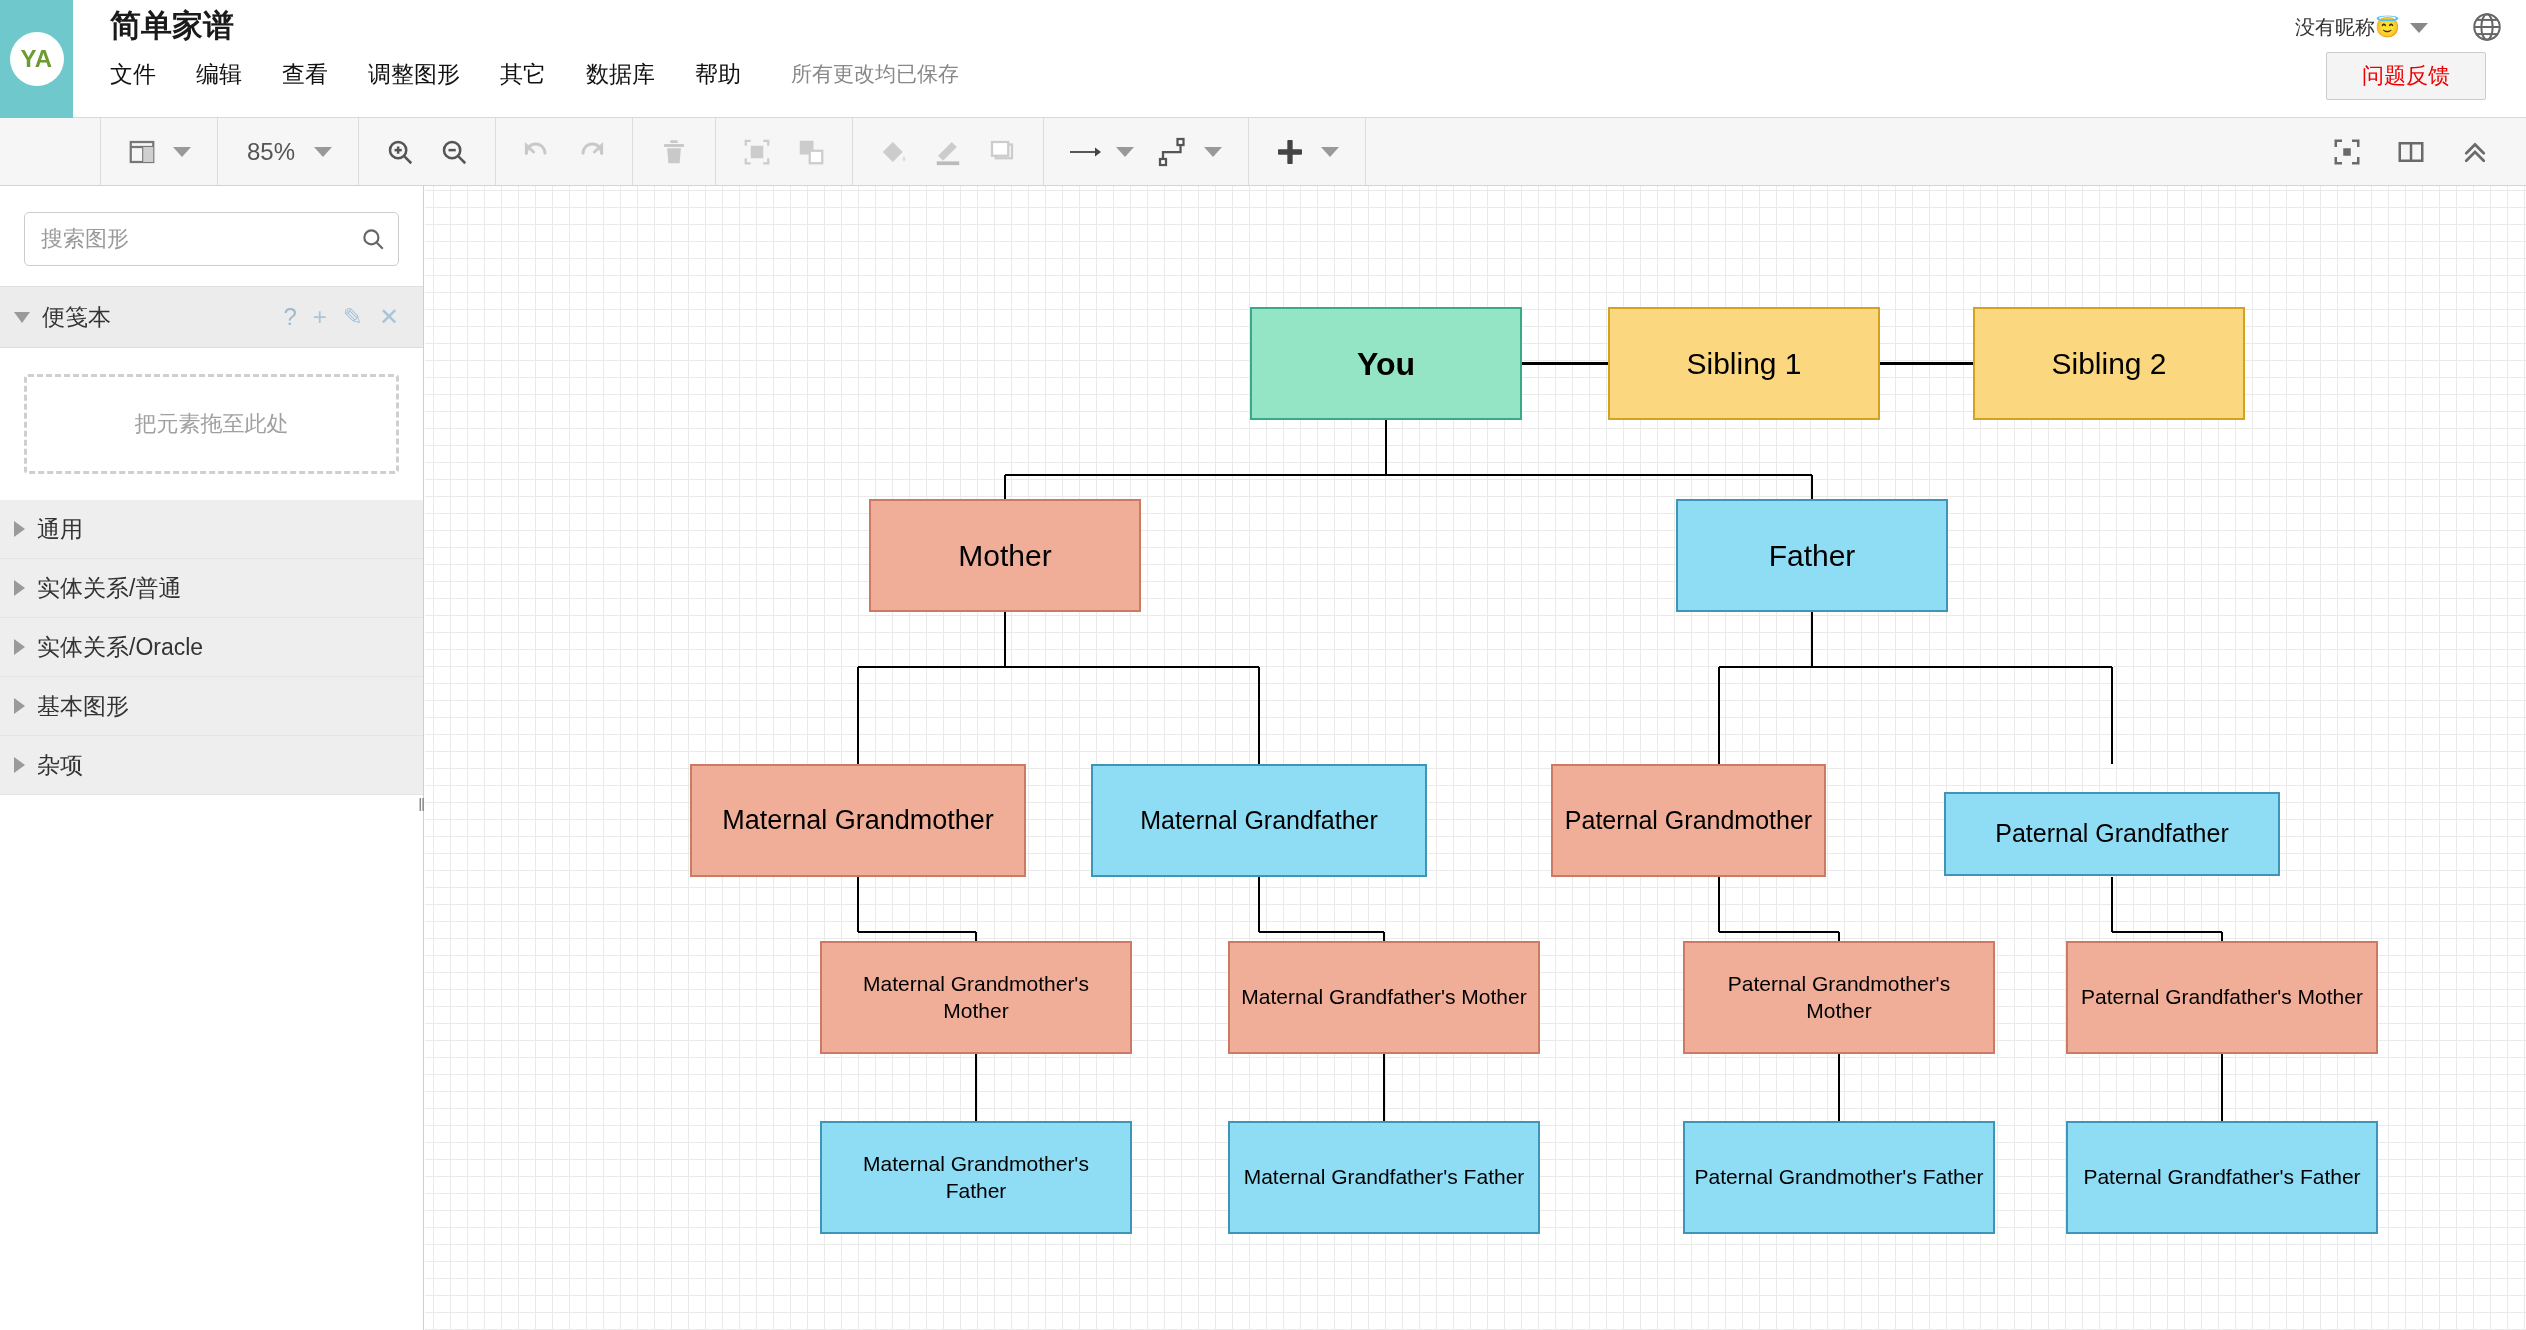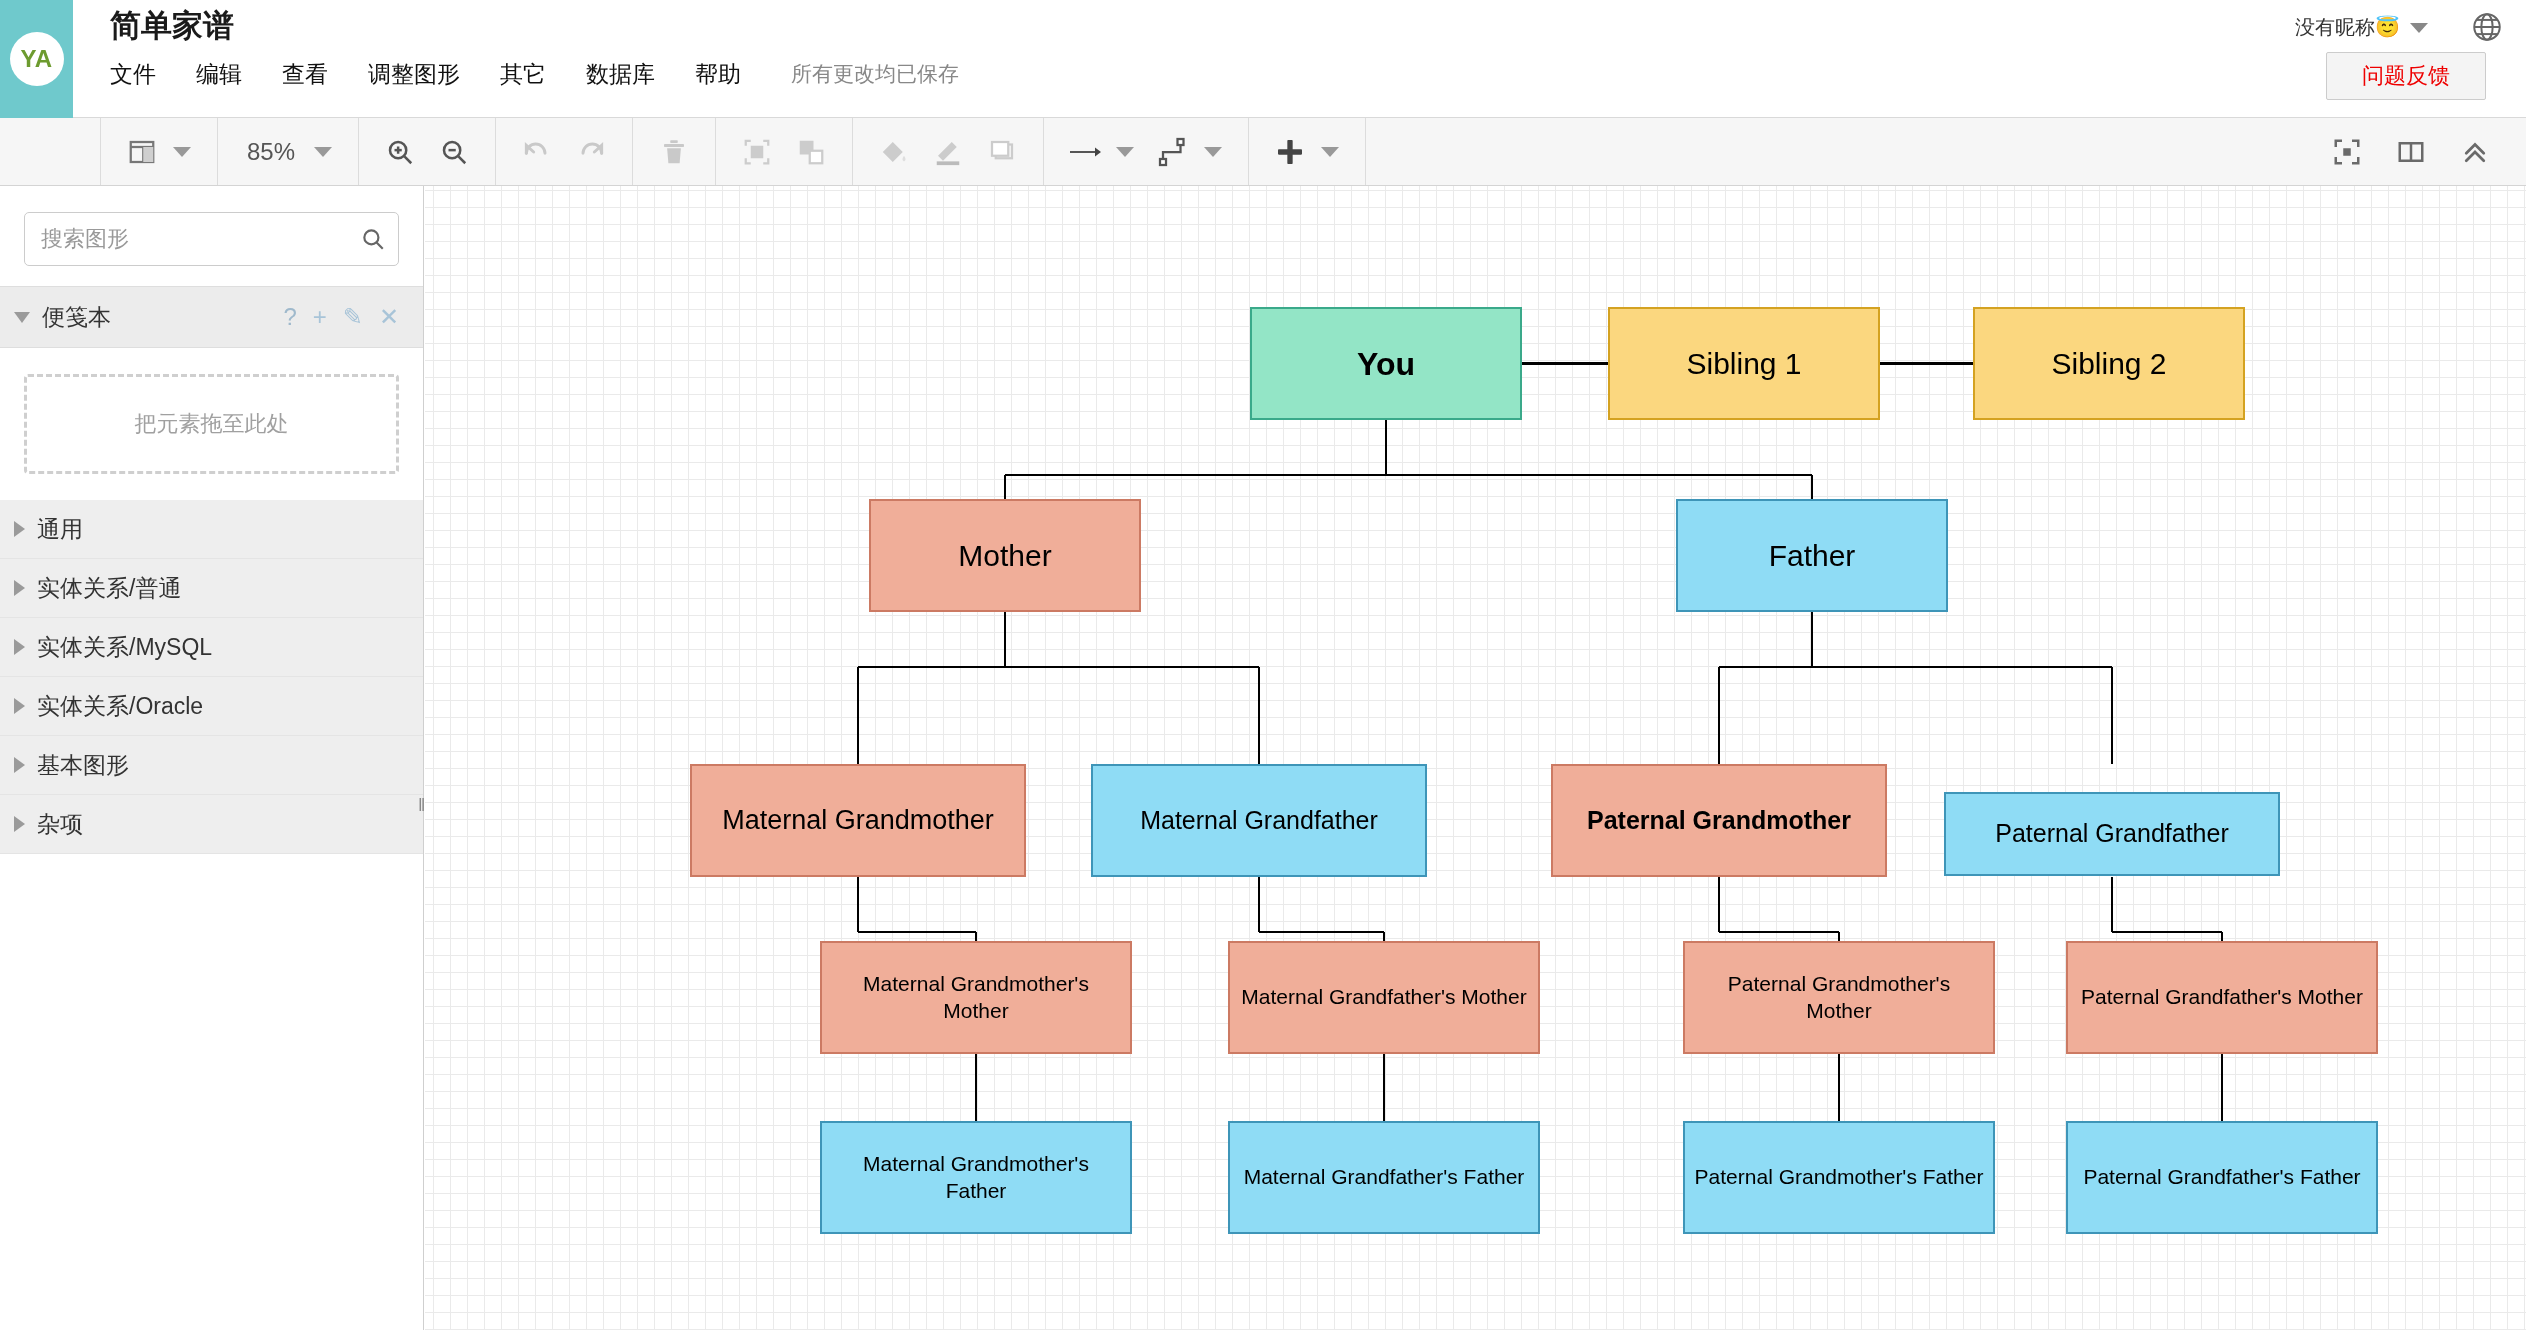--- a/index.html
+++ b/index.html
@@ -366,24 +366,20 @@
 
     <div class="dropzone">把元素拖至此处</div>
 
     <div class="sb-row">
         <span class="tri-right"></span>
         <span class="sb-label">通用</span>
       </div>
     <div class="sb-row">
         <span class="tri-right"></span>
         <span class="sb-label">实体关系/普通</span>
-      </div>
-    <div class="sb-row">
-        <span class="tri-right"></span>
-        <span class="sb-label">实体关系/MySQL</span>
       </div>
     <div class="sb-row">
         <span class="tri-right"></span>
         <span class="sb-label">实体关系/Oracle</span>
       </div>
     <div class="sb-row">
         <span class="tri-right"></span>
         <span class="sb-label">基本图形</span>
       </div>
     <div class="sb-row">
@@ -443,21 +439,21 @@
         <div class="edge" style="left: 1795.75px; top: 746px; width: 2.5px; height: 189px;"></div>
       </div>
     <div id="nodes-layer">
         <div class="node" style="left: 825px; top: 121px; width: 272px; height: 113px; background: rgb(147, 229, 198); border: 2px solid rgb(58, 169, 138); font-size: 32px; font-weight: bold; padding: 0px 8px;">You</div>
         <div class="node" style="left: 1183px; top: 121px; width: 272px; height: 113px; background: rgb(251, 215, 127); border: 2px solid rgb(212, 162, 33); font-size: 30px; font-weight: normal; padding: 0px 8px;">Sibling 1</div>
         <div class="node" style="left: 1548px; top: 121px; width: 272px; height: 113px; background: rgb(251, 215, 127); border: 2px solid rgb(212, 162, 33); font-size: 30px; font-weight: normal; padding: 0px 8px;">Sibling 2</div>
         <div class="node" style="left: 444px; top: 313px; width: 272px; height: 113px; background: rgb(240, 174, 153); border: 2px solid rgb(204, 122, 99); font-size: 30px; font-weight: normal; padding: 0px 8px;">Mother</div>
         <div class="node" style="left: 1251px; top: 313px; width: 272px; height: 113px; background: rgb(143, 220, 245); border: 2px solid rgb(62, 149, 184); font-size: 30px; font-weight: normal; padding: 0px 8px;">Father</div>
         <div class="node" style="left: 265px; top: 578px; width: 336px; height: 113px; background: rgb(240, 174, 153); border: 2px solid rgb(204, 122, 99); font-size: 27px; font-weight: normal; padding: 0px 8px;">Maternal Grandmother</div>
         <div class="node" style="left: 666px; top: 578px; width: 336px; height: 113px; background: rgb(143, 220, 245); border: 2px solid rgb(62, 149, 184); font-size: 25px; font-weight: normal; padding: 0px 8px;">Maternal Grandfather</div>
-        <div class="node" style="left: 1126px; top: 578px; width: 336px; height: 113px; background: rgb(240, 174, 153); border: 2px solid rgb(204, 122, 99); font-size: 25px; font-weight: bold; padding: 0px 8px;">Paternal Grandmother</div>
+        <div class="node" style="left: 1126px; top: 578px; width: 275px; height: 113px; background: rgb(240, 174, 153); border: 2px solid rgb(204, 122, 99); font-size: 25px; font-weight: normal; padding: 0px 8px;">Paternal Grandmother</div>
         <div class="node" style="left: 1519px; top: 606px; width: 336px; height: 84px; background: rgb(143, 220, 245); border: 2px solid rgb(62, 149, 184); font-size: 25px; font-weight: normal; padding: 0px 5px;">Paternal Grandfather</div>
         <div class="node" style="left: 395px; top: 755px; width: 312px; height: 113px; background: rgb(240, 174, 153); border: 2px solid rgb(204, 122, 99); font-size: 21px; font-weight: normal; padding: 0px 16px;">Maternal Grandmother's Mother</div>
         <div class="node" style="left: 803px; top: 755px; width: 312px; height: 113px; background: rgb(240, 174, 153); border: 2px solid rgb(204, 122, 99); font-size: 21px; font-weight: normal; padding: 0px 8px;">Maternal Grandfather's Mother</div>
         <div class="node" style="left: 1258px; top: 755px; width: 312px; height: 113px; background: rgb(240, 174, 153); border: 2px solid rgb(204, 122, 99); font-size: 21px; font-weight: normal; padding: 0px 8px;">Paternal Grandmother's Mother</div>
         <div class="node" style="left: 1641px; top: 755px; width: 312px; height: 113px; background: rgb(240, 174, 153); border: 2px solid rgb(204, 122, 99); font-size: 21px; font-weight: normal; padding: 0px 8px;">Paternal Grandfather's Mother</div>
         <div class="node" style="left: 395px; top: 935px; width: 312px; height: 113px; background: rgb(143, 220, 245); border: 2px solid rgb(62, 149, 184); font-size: 21px; font-weight: normal; padding: 0px 8px;">Maternal Grandmother's Father</div>
         <div class="node" style="left: 803px; top: 935px; width: 312px; height: 113px; background: rgb(143, 220, 245); border: 2px solid rgb(62, 149, 184); font-size: 21px; font-weight: normal; padding: 0px 8px;">Maternal Grandfather's Father</div>
         <div class="node" style="left: 1258px; top: 935px; width: 312px; height: 113px; background: rgb(143, 220, 245); border: 2px solid rgb(62, 149, 184); font-size: 21px; font-weight: normal; padding: 0px 8px;">Paternal Grandmother's Father</div>
         <div class="node" style="left: 1641px; top: 935px; width: 312px; height: 113px; background: rgb(143, 220, 245); border: 2px solid rgb(62, 149, 184); font-size: 21px; font-weight: normal; padding: 0px 8px;">Paternal Grandfather's Father</div>
       </div>

